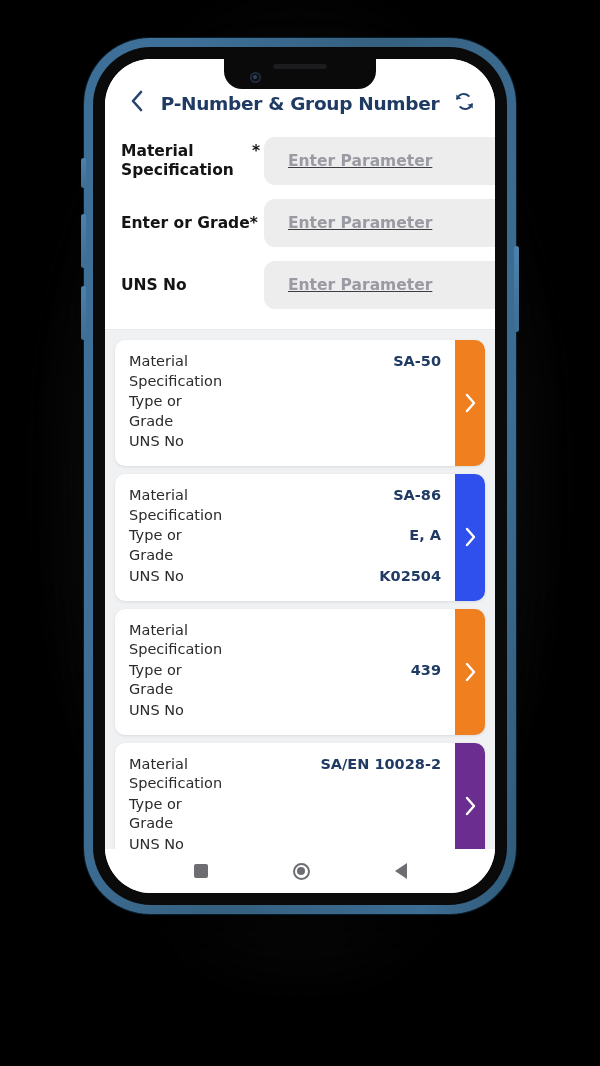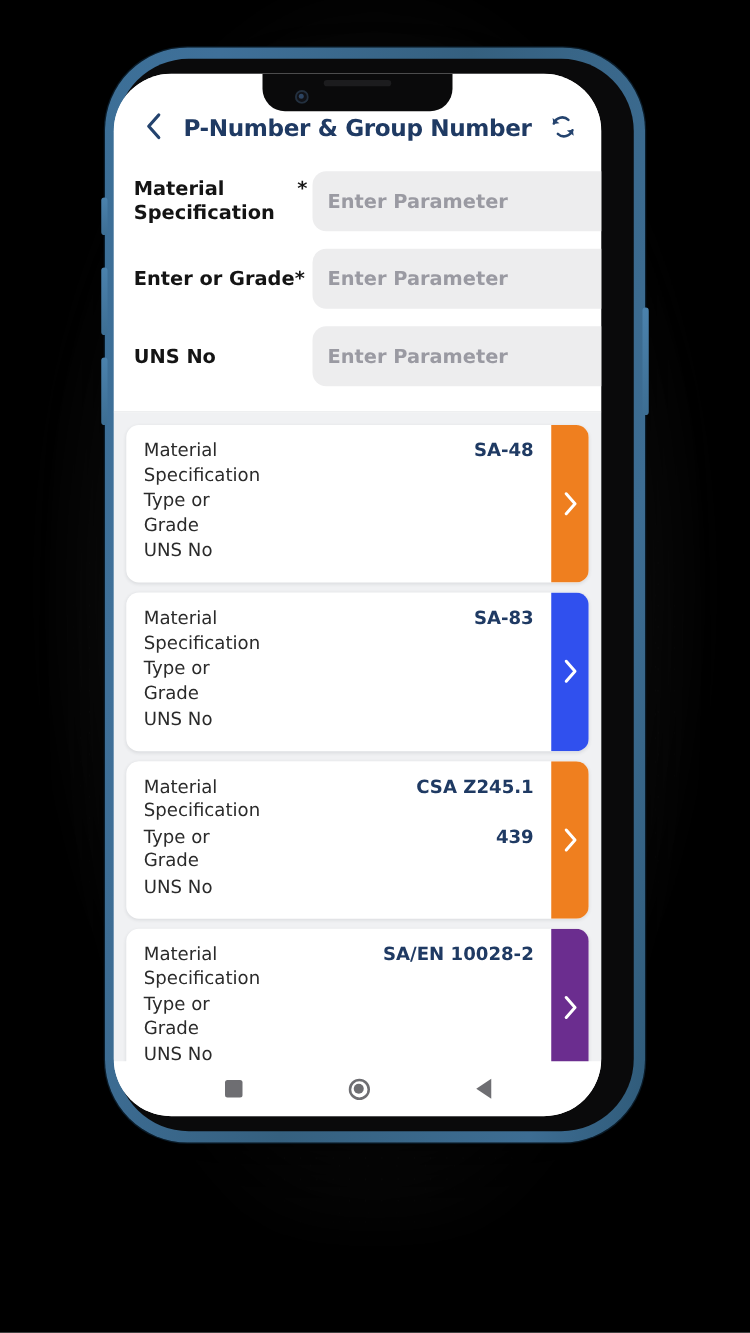--- a/index.html
+++ b/index.html
@@ -88,21 +88,21 @@
   }
   .btn-vol-up   { left: -3px; top: 176px; width: 5px; height: 54px; }
   .btn-vol-down { left: -3px; top: 248px; width: 5px; height: 54px; }
   .btn-mute     { left: -3px; top: 120px; width: 5px; height: 30px; }
   .btn-power    { right: -3px; top: 208px; width: 5px; height: 86px;
                   background: linear-gradient(180deg,#4b82ad,#3d6e93); }
 
   
   .screen {
     position: absolute;
-    left: 7px; top: 21px;
+    left: 21px; top: 21px;
     width: 390px; height: 834px;
     border-radius: 46px;
     background: #ffffff;
     overflow: hidden;
   }
   .notch {
     position: absolute;
     left: 50%;
     transform: translateX(-50%);
     top: 0;
@@ -204,27 +204,28 @@
     justify-content: space-between;
     align-items: flex-start;
   }
   .label-split .req { padding-left: 6px; }
   .form-input {
     flex: 1 1 auto;
     height: 48px;
     background: #ededee;
     border: none;
     border-radius: 11px;
-    padding: 0 12px;
+    padding: 0 24px;
     box-sizing: border-box;
     font-family: "DejaVu Sans", "Liberation Sans", sans-serif;
     font-size: 15.5px;
     font-weight: bold;
     color: #3c3c43;
     outline: none;
+    text-decoration: underline;
   }
   .form-input::placeholder {
     color: #9a9aa2;
     font-weight: bold;
   }
 
   
   .results {
     background: #f0f1f3;
     padding: 10px 0 0 0;
@@ -393,21 +394,21 @@
 
     <div class="results">
 
       <div class="card">
         <div class="card-body">
           <div class="card-line">
             <div class="card-key">
               <div>Material</div>
               <div>Specification</div>
             </div>
-            <div class="card-val">SA-48</div>
+            <div class="card-val">SA-50</div>
           </div>
           <div class="card-line">
             <div class="card-key">
               <div>Type or</div>
               <div>Grade</div>
             </div>
             <div class="card-val"></div>
           </div>
           <div class="card-line">
             <div class="card-key">UNS No</div>
@@ -423,49 +424,50 @@
         </div>
       </div>
 
       <div class="card">
         <div class="card-body">
           <div class="card-line">
             <div class="card-key">
               <div>Material</div>
               <div>Specification</div>
             </div>
-            <div class="card-val">SA-83</div>
+            <div class="card-val">SA-86</div>
           </div>
           <div class="card-line">
             <div class="card-key">
               <div>Type or</div>
               <div>Grade</div>
             </div>
+            <div class="card-val">E, A</div>
           </div>
           <div class="card-line">
             <div class="card-key">UNS No</div>
+            <div class="card-val">K02504</div>
           </div>
         </div>
         <div class="card-arrow" style="background: rgb(48, 80, 238);">
           <span>
             <svg width="12" height="20" viewBox="0 0 12 20" fill="none">
               <path d="M3 2 L10 10 L3 18" stroke="#ffffff" stroke-width="2.4" stroke-linecap="round" stroke-linejoin="round"></path>
             </svg>
           </span>
         </div>
       </div>
 
       <div class="card">
         <div class="card-body">
           <div class="card-line">
             <div class="card-key">
               <div>Material</div>
               <div>Specification</div>
             </div>
-            <div class="card-val">CSA Z245.1</div>
           </div>
           <div class="card-line">
             <div class="card-key">
               <div>Type or</div>
               <div>Grade</div>
             </div>
             <div class="card-val">439</div>
           </div>
           <div class="card-line">
             <div class="card-key">UNS No</div>

